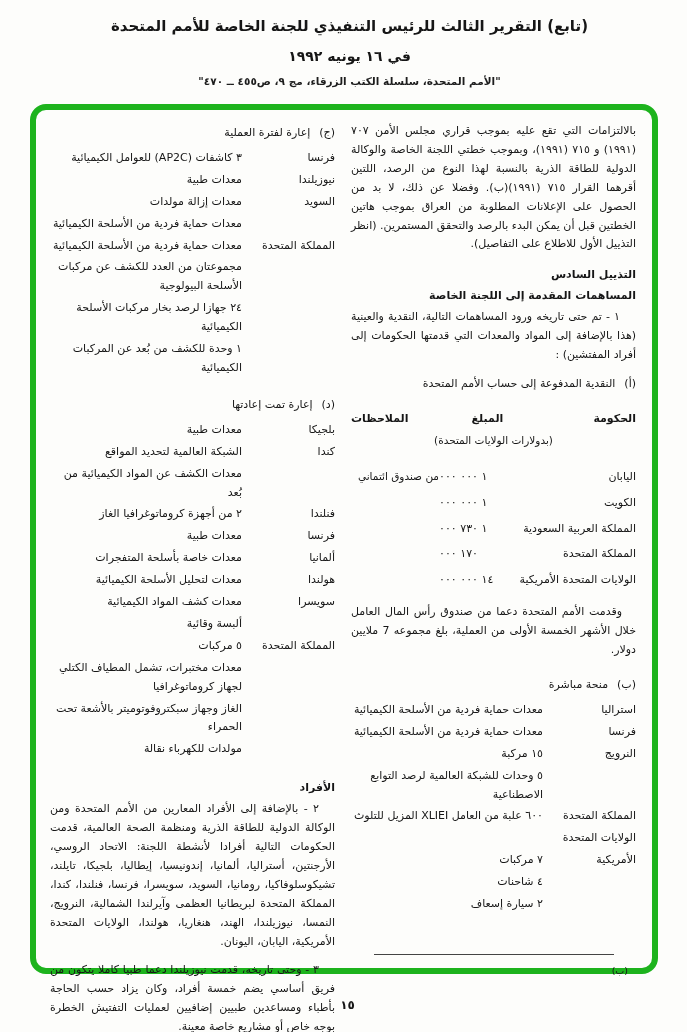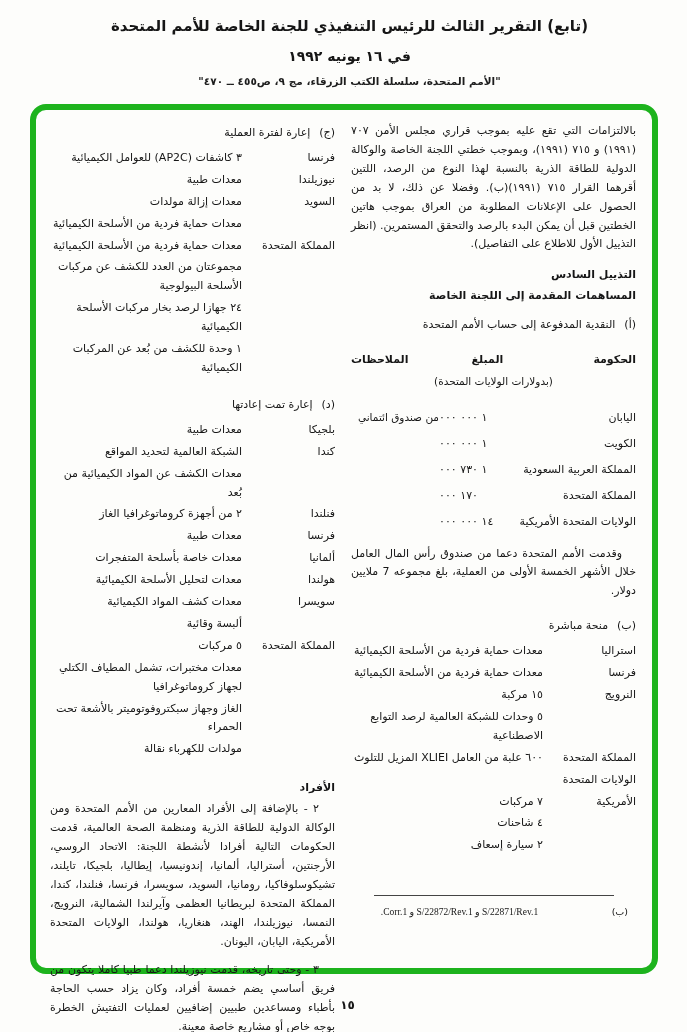--- a/index.html
+++ b/index.html
@@ -63,20 +63,21 @@
   </div>
 
   <div class="frame">
 
     <div class="col">
       <p class="para">بالالتزامات التي تقع عليه بموجب قراري مجلس الأمن ٧٠٧ (١٩٩١) و ٧١٥ (١٩٩١)، وبموجب خطتي اللجنة الخاصة والوكالة الدولية للطاقة الذرية بالنسبة لهذا النوع من الرصد، اللتين أقرهما القرار ٧١٥ (١٩٩١)(ب). وفضلا عن ذلك، لا بد من الحصول على الإعلانات المطلوبة من العراق بموجب هاتين الخطتين قبل أن يمكن البدء بالرصد والتحقق المستمرين. (انظر التذييل الأول للاطلاع على التفاصيل).</p>
 
       <div class="bhead">التذييل السادس</div>
       <div class="bhead" style="margin-top:2px;">المساهمات المقدمة إلى اللجنة الخاصة</div>
 
+      <p class="num-para">١ -   تم حتى تاريخه ورود المساهمات التالية، النقدية والعينية (هذا بالإضافة إلى المواد والمعدات التي قدمتها الحكومات إلى أفراد المفتشين) :</p>
 
       <div class="sec-head">
         <span class="sec-label">(أ)</span><span>النقدية المدفوعة إلى حساب الأمم المتحدة</span>
       </div>
 
       <div class="cash-head">
         <span class="cg">الحكومة</span>
         <span class="ca">المبلغ</span>
         <span class="cn">الملاحظات</span>
       </div>
@@ -148,21 +149,20 @@
           <span class="ki">٤ شاحنات</span>
         </div>
       <div class="krow">
           <span class="kc"></span>
           <span class="ki">٢ سيارة إسعاف</span>
         </div>
 
       <div class="foot-rule"></div>
       <div class="footnote">
         <span class="fl">(ب)</span>
-        <span class="ft">S/22871/Rev.1 و S/22872/Rev.1 و Corr.1.</span>
       </div>
     </div>
 
     <div class="col">
       <div class="sec-head" style="margin-top:2px;">
         <span class="sec-label">(ج)</span><span>إعارة لفترة العملية</span>
       </div>
 
       <div class="krow">
           <span class="kc">فرنسا</span>

